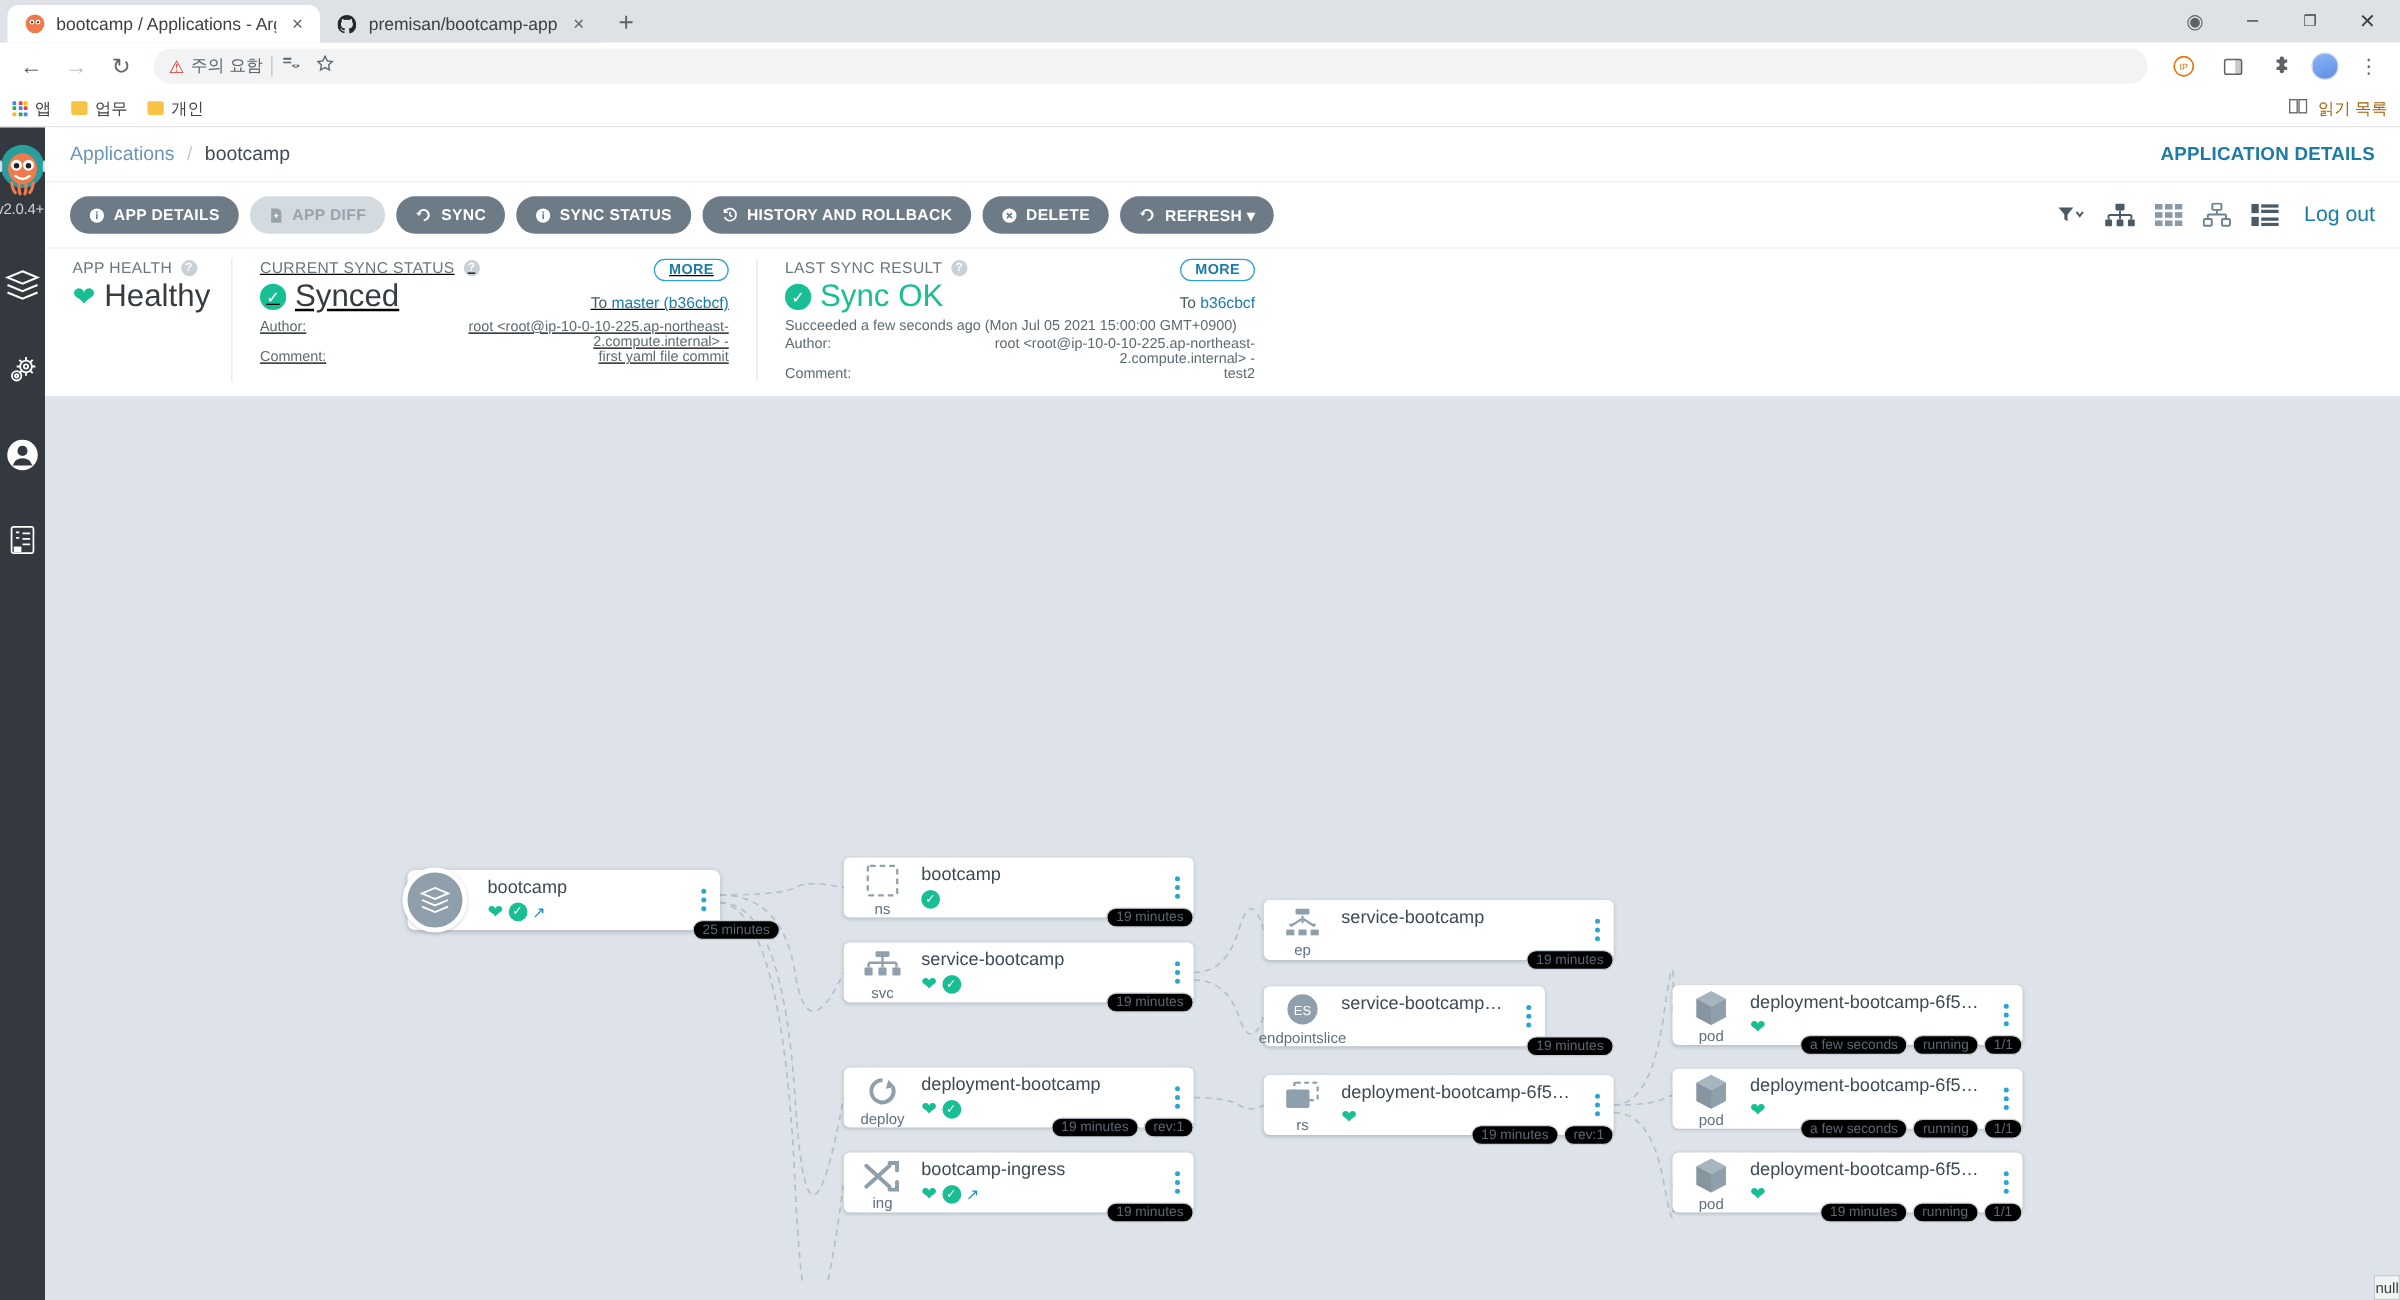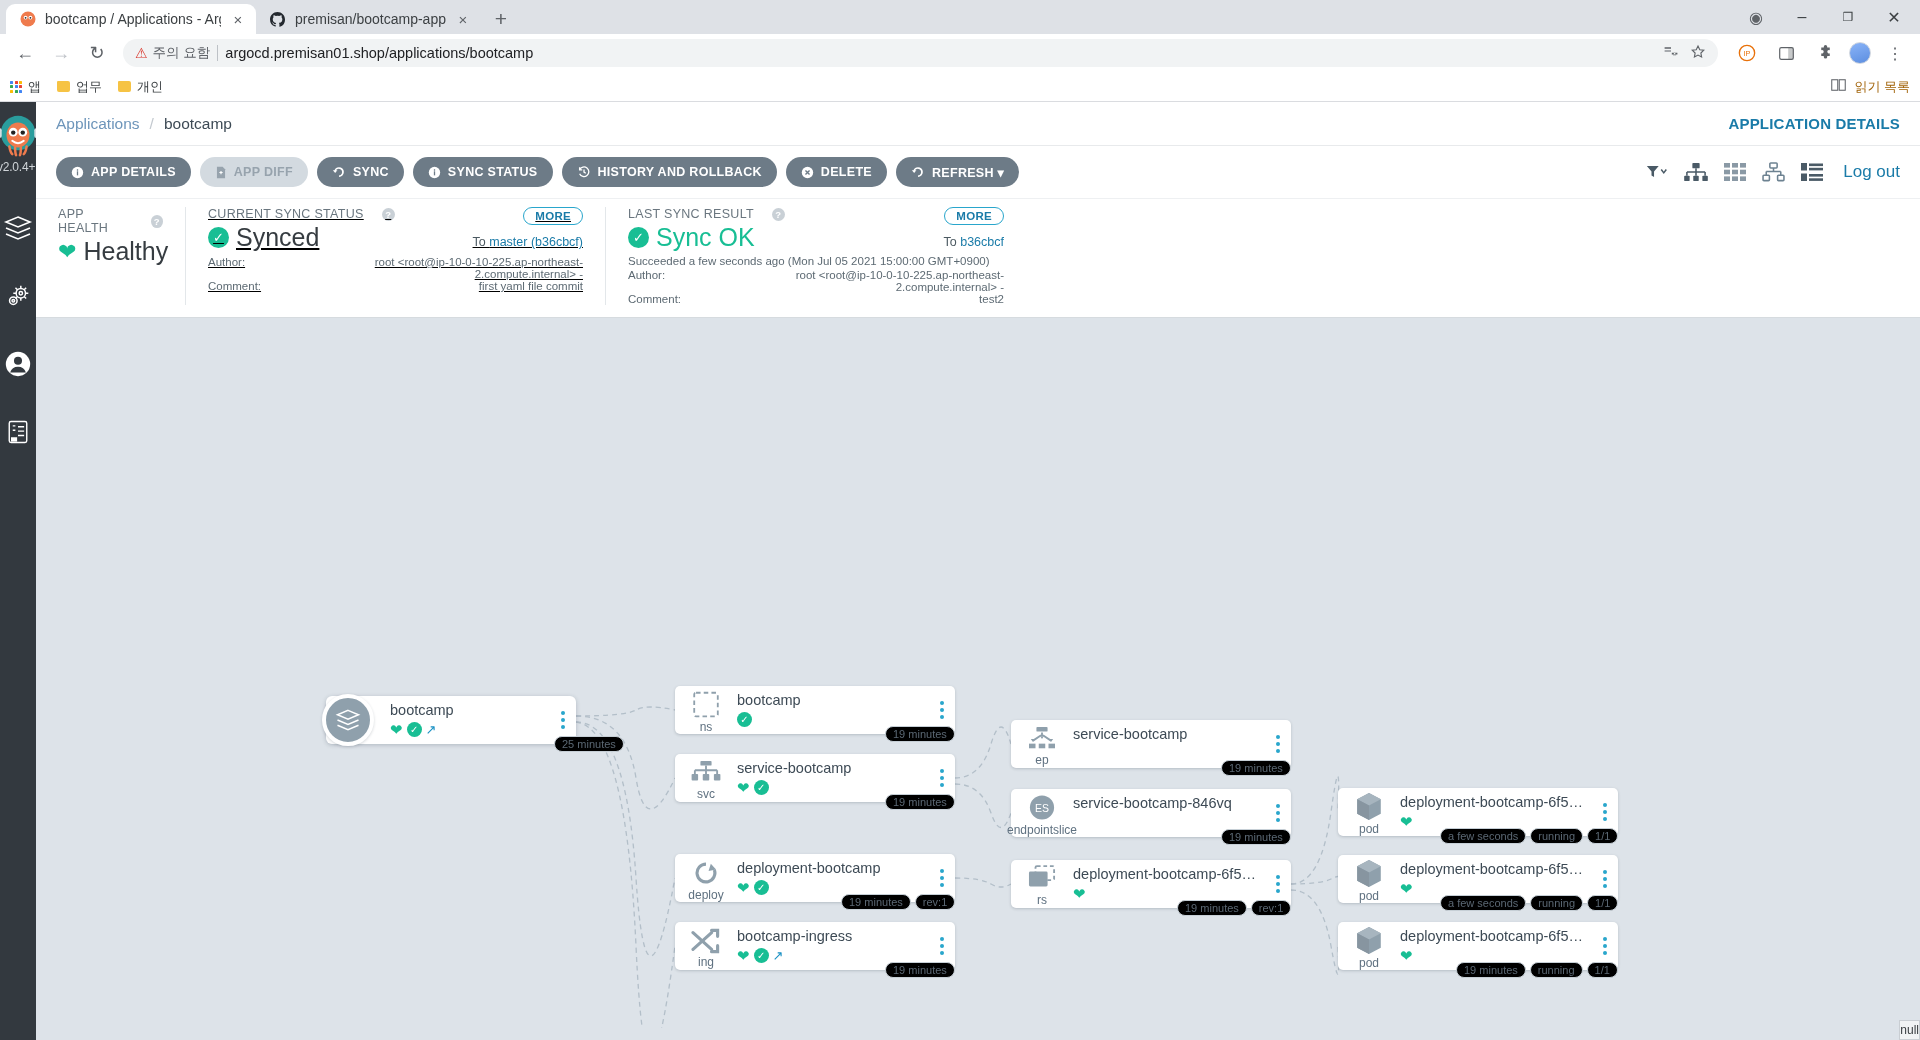--- a/index.html
+++ b/index.html
@@ -134,21 +134,21 @@
     border-top: 1px solid #eef0f2; border-bottom: 1px solid #d6dbdf;
     padding: 8px 0 12px 0; min-height: 86px;
   }
   .status-cell { padding: 0 22px; border-right: 1px solid #e3e7ea; }
   .status-cell:last-child { border-right: none; }
   .sc-health { width: 150px; }
   .sc-sync   { width: 420px; display: flex; flex-direction: column; text-decoration: underline; }
   .sc-last   { width: 420px; display: flex; flex-direction: column; }
   .sc-title {
     font-size: 12.5px; color: #6a767f; letter-spacing: 0.3px;
-    display: flex; align-items: center; gap: 18px; margin-bottom: 2px;
+    display: flex; align-items: center; gap: 7px; margin-bottom: 2px;
   }
   .qmark {
     width: 13px; height: 13px; border-radius: 50%; background: #c9d0d6;
     color: #fff; font-size: 9.5px; display: inline-flex; align-items: center;
     justify-content: center; font-weight: bold;
   }
   .sc-main { display: flex; align-items: center; gap: 7px; font-size: 25px; color: #363c41; }
   .sc-main.green { color: #18be94; }
   .heart { color: #18be94; font-size: 22px; }
   .check-badge {
@@ -262,21 +262,20 @@
 <div class="browser-toolbar">
   <span class="nav-btn">←</span>
   <span class="nav-btn" style="color:#bdc1c6">→</span>
   <span class="nav-btn">↻</span>
   <div class="omnibox">
     <span class="warn-chip">
       <span class="warn-tri">⚠</span>
       <span>주의 요함</span>
     </span>
     <span class="omni-div"></span>
-    <span class="omni-url">argocd.premisan01.shop/applications/bootcamp</span>
     <span class="omni-icons">
       <span>
         <svg width="16" height="16" viewBox="0 0 20 20">
             <path fill="#5f6368" d="M2 4h8v2H2zM2 8h8v1.5H2zM11 11h7v2h-7zM12.5 14h4l-2-4z"></path>
           </svg>
       </span>
       <span>
         <svg width="16" height="16" viewBox="0 0 20 20">
             <path fill="none" stroke="#5f6368" stroke-width="1.4" d="M10 2.5l2.2 4.6 5 .7-3.6 3.5.9 5-4.5-2.4-4.5 2.4.9-5L2.8 7.8l5-.7z"></path>
           </svg>
@@ -757,21 +756,21 @@
             </div>
             <div class="kebab">
               <i></i>
               <i></i>
               <i></i>
             </div>
           </div>
           <div class="tags" style="top: 442px; left: 1185px;">
             <span class="tag">19 minutes</span>
           </div>
-          <div class="node" style="left: 975px; top: 471px; width: 280px; height: 48px;">
+          <div class="node" style="left: 975px; top: 471px; width: 225px; height: 48px;">
             <div class="node-ico">
               <svg width="34" height="34" viewBox="0 0 36 36">
                 <circle cx="18" cy="18" r="15" fill="#8fa0ac"></circle>
                 <text x="18" y="23.5" font-size="13" fill="#fff" text-anchor="middle" font-family="sans-serif">ES</text>
               </svg>
               <span class="node-kind">endpointslice</span>
             </div>
             <div class="node-body">
               <div class="node-name">service-bootcamp-846vq</div>
               <div class="node-icons"></div>

